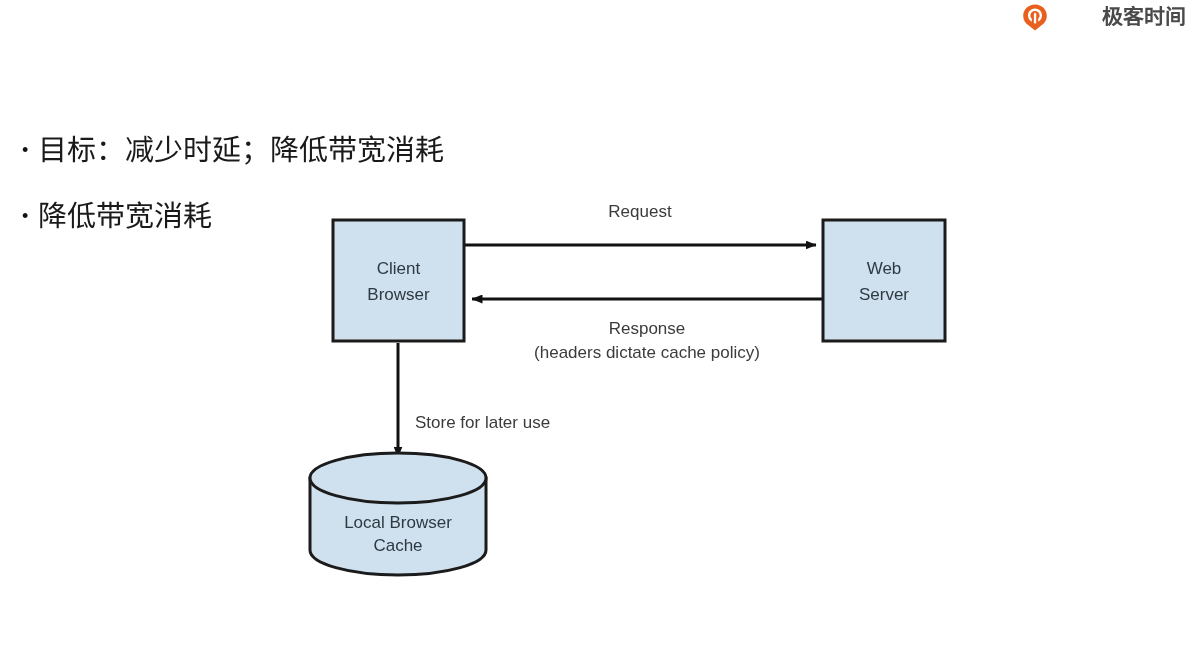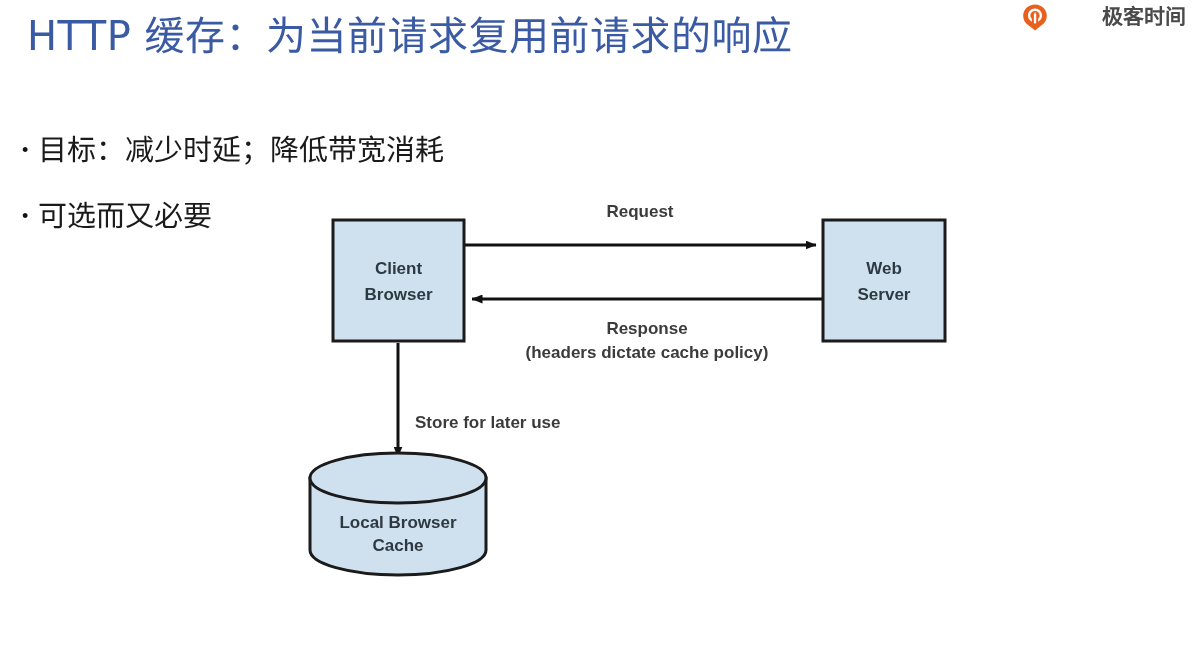--- a/index.html
+++ b/index.html
@@ -86,21 +86,20 @@
     white-space: nowrap;
   }
 
   
   .diagram {
     position: absolute;
     left: 300px;
     top: 195px;
     width: 680px;
     height: 400px;
-    font-weight: bold;
   }
   .diagram svg {
     display: block;
   }
   .dg-label {
     font-family: "Liberation Sans", "DejaVu Sans", sans-serif;
     font-size: 17px;
     fill: #3b3b3b;
   }
   .dg-node-label {
@@ -119,30 +118,29 @@
       <svg class="brand-icon" viewBox="0 0 26 27" xmlns="http://www.w3.org/2000/svg" aria-hidden="true">
         <path d="M13 0.6 C6.2 0.6 1.2 5.6 1.2 12 C1.2 16.2 3.4 19.6 6.8 21.6 L13 26.4 L19.2 21.6 C22.6 19.6 24.8 16.2 24.8 12 C24.8 5.6 19.8 0.6 13 0.6 Z" fill="#e8601d"></path>
         <path d="M13 4.6 C9.1 4.6 6.0 7.7 6.0 11.6 C6.0 14.3 7.5 16.6 9.8 17.7 L9.8 14.6 C8.9 13.9 8.4 12.8 8.4 11.6 C8.4 9.1 10.5 7.0 13 7.0 C15.5 7.0 17.6 9.1 17.6 11.6 C17.6 12.8 17.1 13.9 16.2 14.6 L16.2 17.7 C18.5 16.6 20.0 14.3 20.0 11.6 C20.0 7.7 16.9 4.6 13 4.6 Z" fill="#ffffff"></path>
         <path d="M11.9 9.6 L14.2 9.6 L14.2 19.4 L11.9 19.4 Z" fill="#ffffff"></path>
         <path d="M11.9 9.6 L13.05 8.3 L14.2 9.6 Z" fill="#ffffff"></path>
       </svg>
     </span>
     <span class="brand-text">极客时间</span>
   </div>
 
-  <div class="slide-title">HTTP 缓存：为当前请求复用前请求的响应</div>
 
   <div class="bullets">
     <div class="bullet-row">
       <span class="bullet-dot">•</span>
       <span class="bullet-text">目标：减少时延；降低带宽消耗</span>
     </div>
     <div class="bullet-row">
       <span class="bullet-dot">•</span>
-      <span class="bullet-text">可选而又必要</span>
+      <span class="bullet-text">降低带宽消耗</span>
     </div>
   </div>
 
   <div class="diagram">
     <svg width="680" height="400" viewBox="0 0 680 400" xmlns="http://www.w3.org/2000/svg">
       <defs>
         <marker id="arrowR" markerWidth="11" markerHeight="9" refX="10.5" refY="4.5" orient="auto" markerUnits="userSpaceOnUse">
           <path d="M0,0 L11,4.5 L0,9 z" fill="#111111"></path>
         </marker>
         <marker id="arrowL" markerWidth="11" markerHeight="9" refX="10.5" refY="4.5" orient="auto" markerUnits="userSpaceOnUse">

